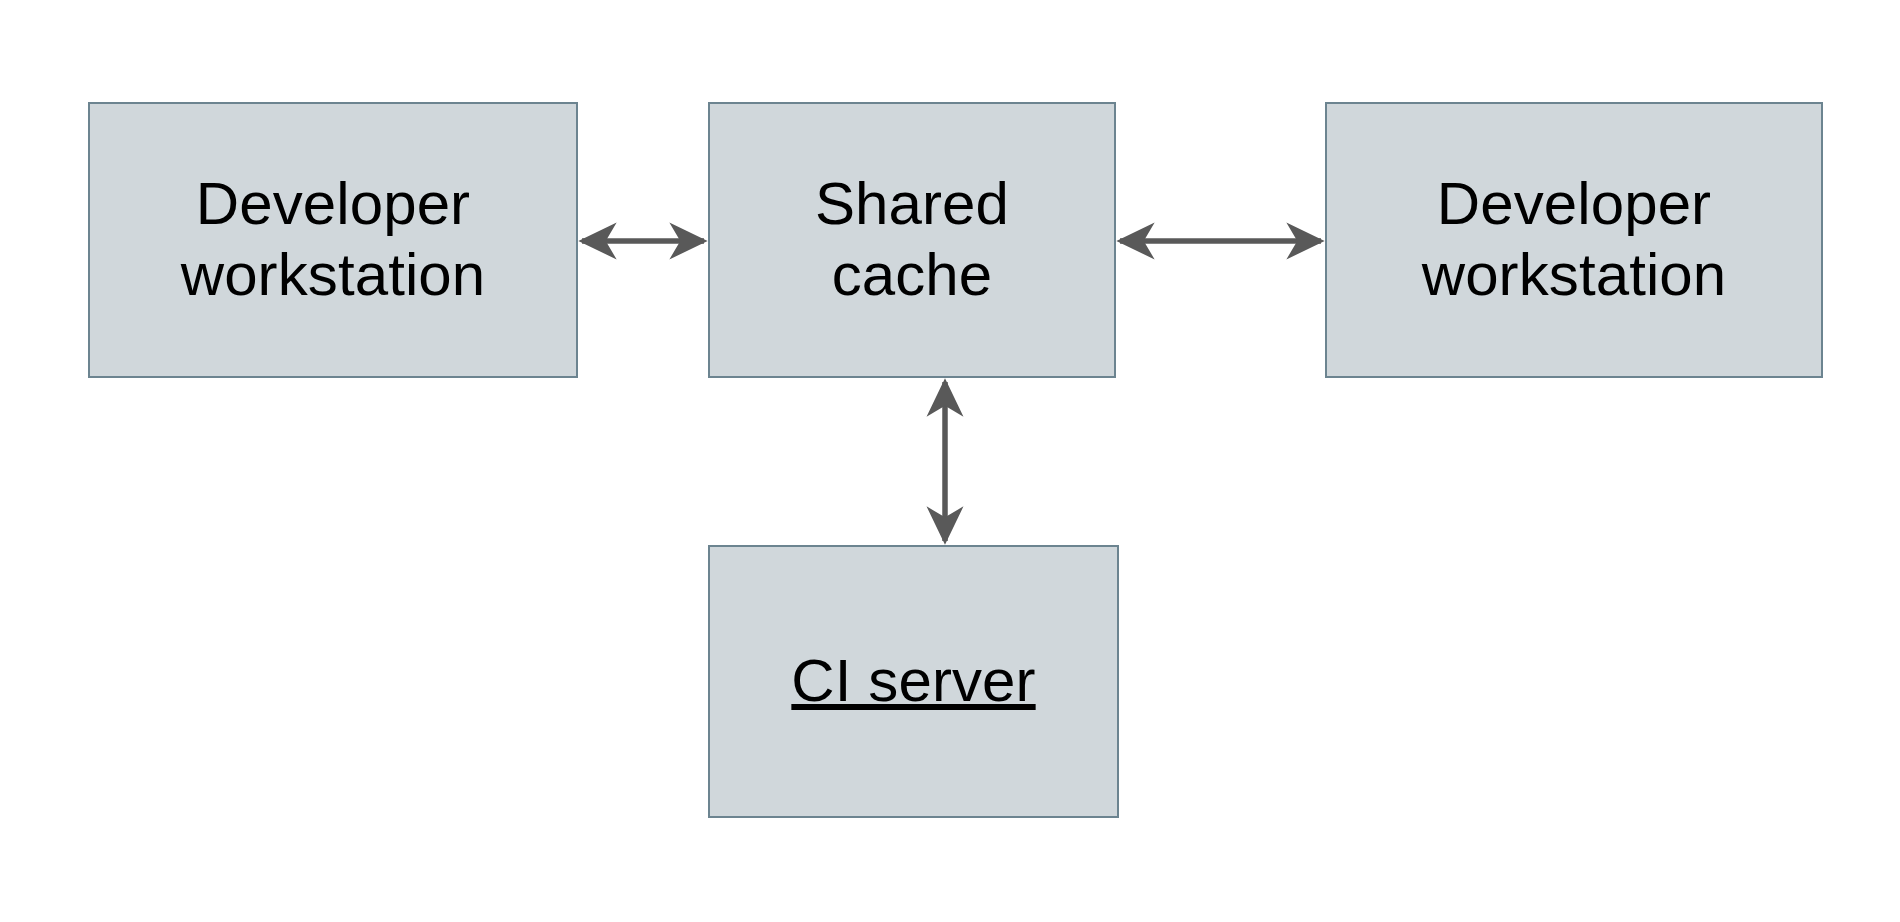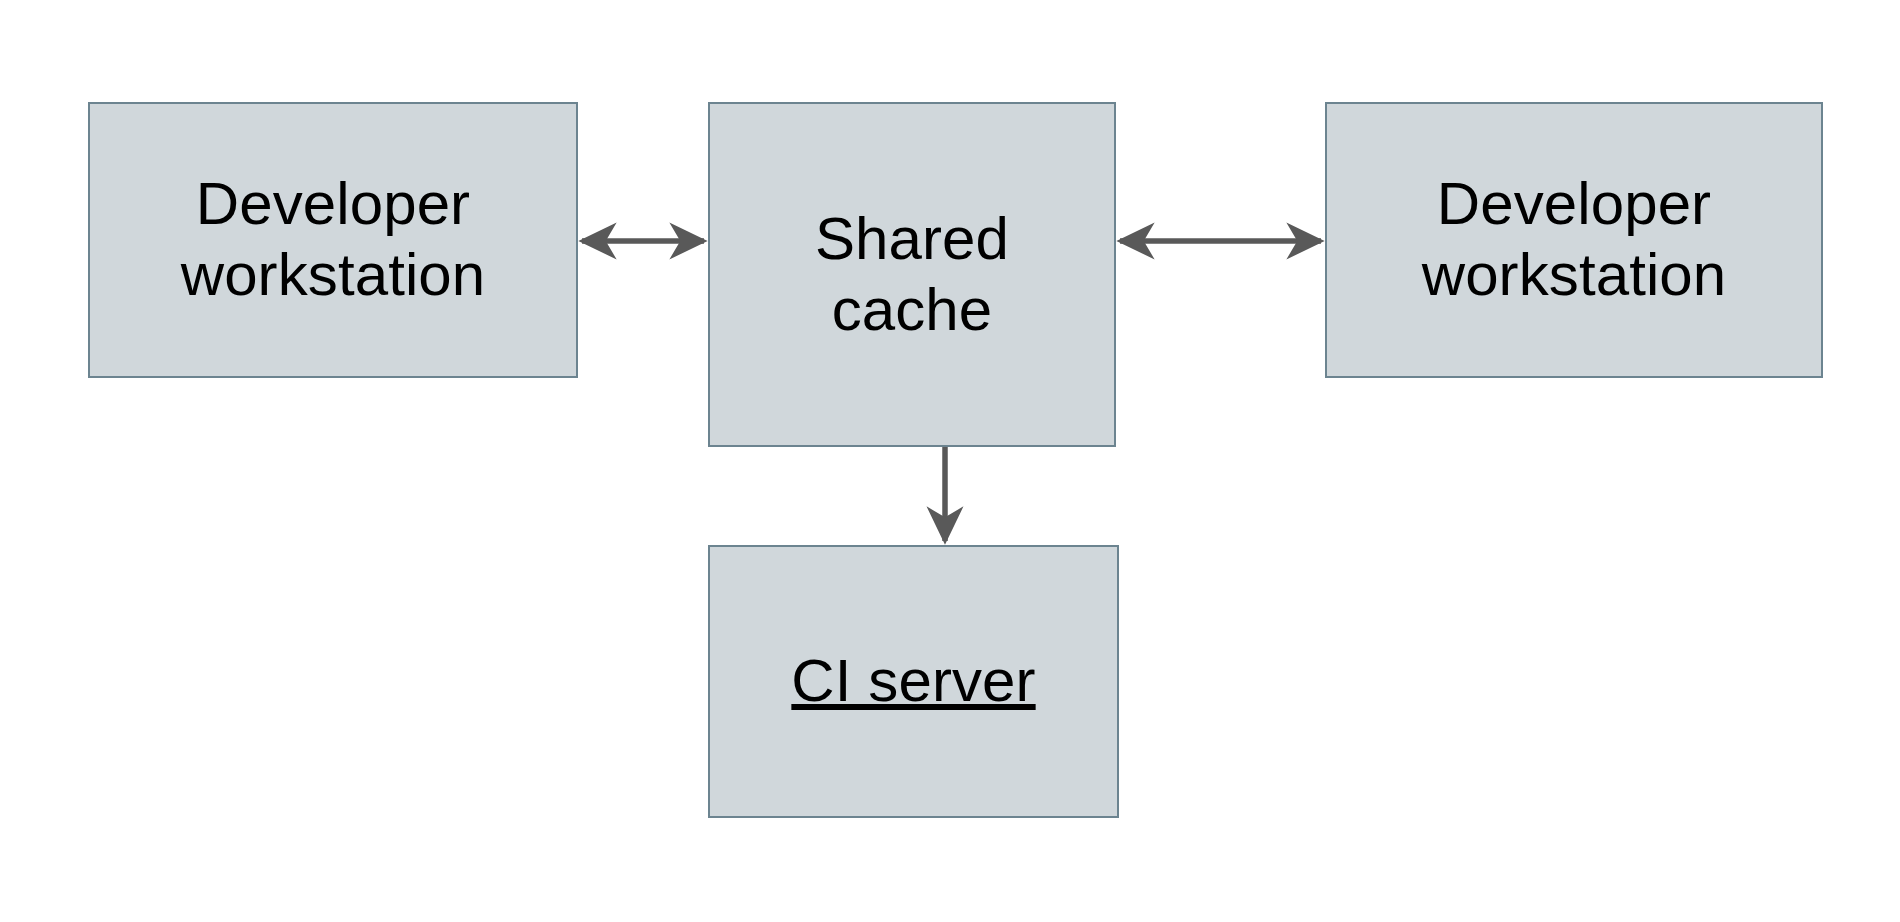--- a/index.html
+++ b/index.html
@@ -29,21 +29,21 @@
     color: #000000;
     font-size: 60px;
     font-weight: 400;
     line-height: 1.18;
     letter-spacing: 0.1px;
     white-space: pre-line;
     padding: 0 10px;
   }
   
   #node-dev-left   { left: 88px;   top: 102px; width: 490px; height: 276px; }
-  #node-shared     { left: 708px;  top: 102px; width: 408px; height: 345px; }
+  #node-shared     { left: 708px;  top: 102px; width: 408px; height: 276px; }
   #node-dev-right  { left: 1325px; top: 102px; width: 498px; height: 276px; }
   #node-ci         { left: 708px;  top: 545px; width: 411px; height: 273px; text-decoration: underline; }
 
   
   #edges {
     position: absolute;
     left: 0;
     top: 0;
     width: 1900px;
     height: 922px;

